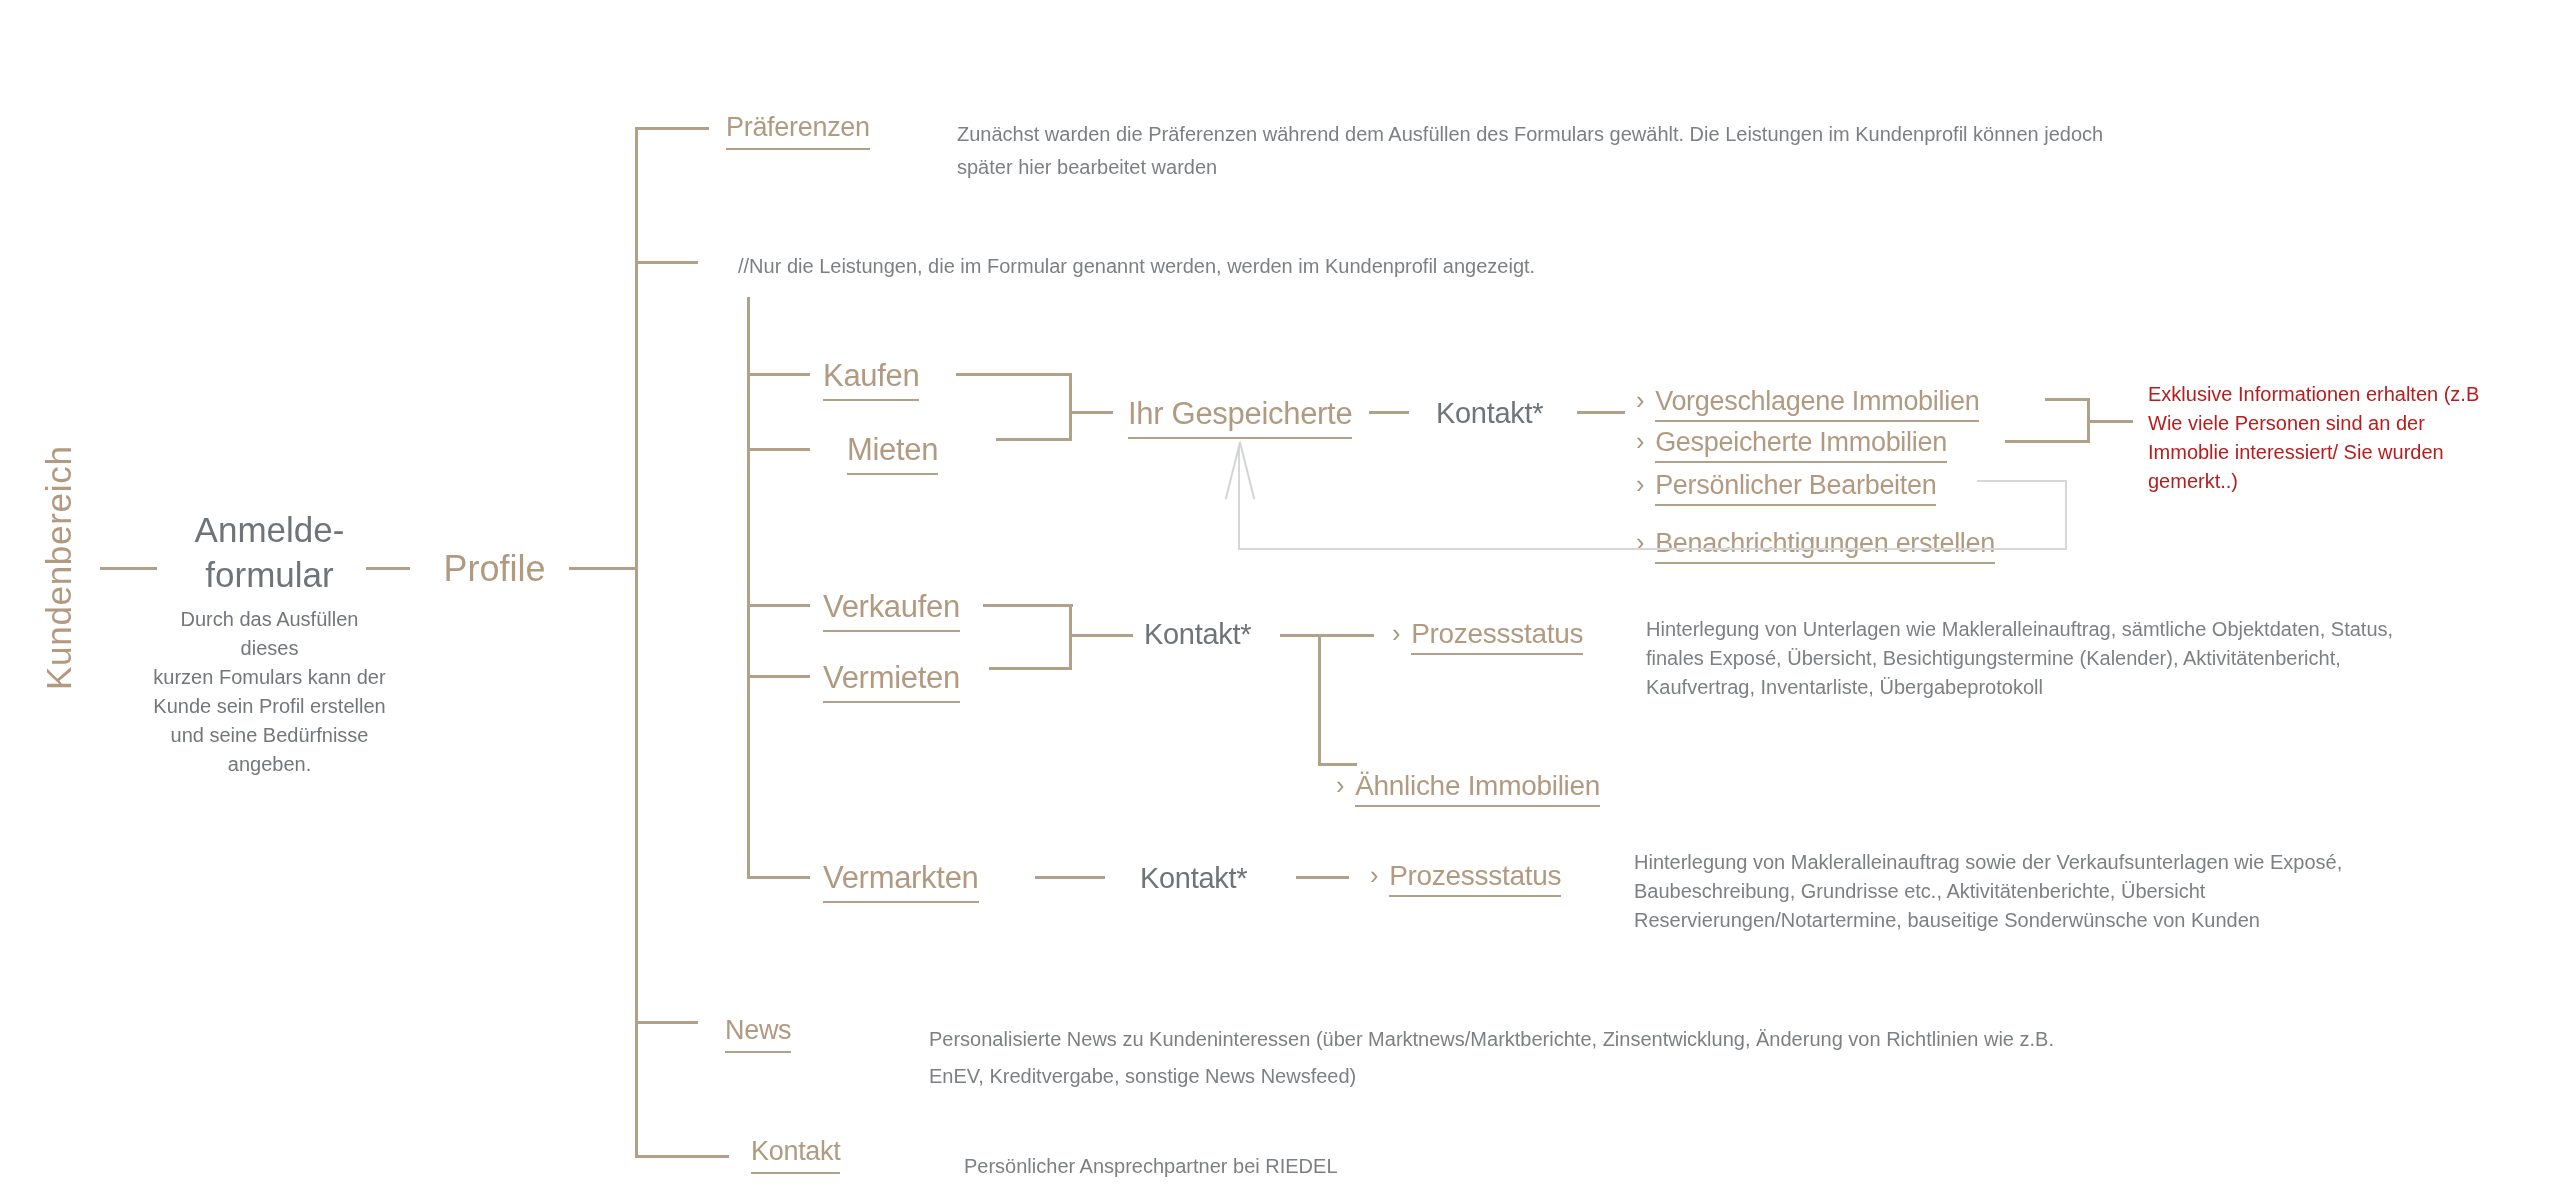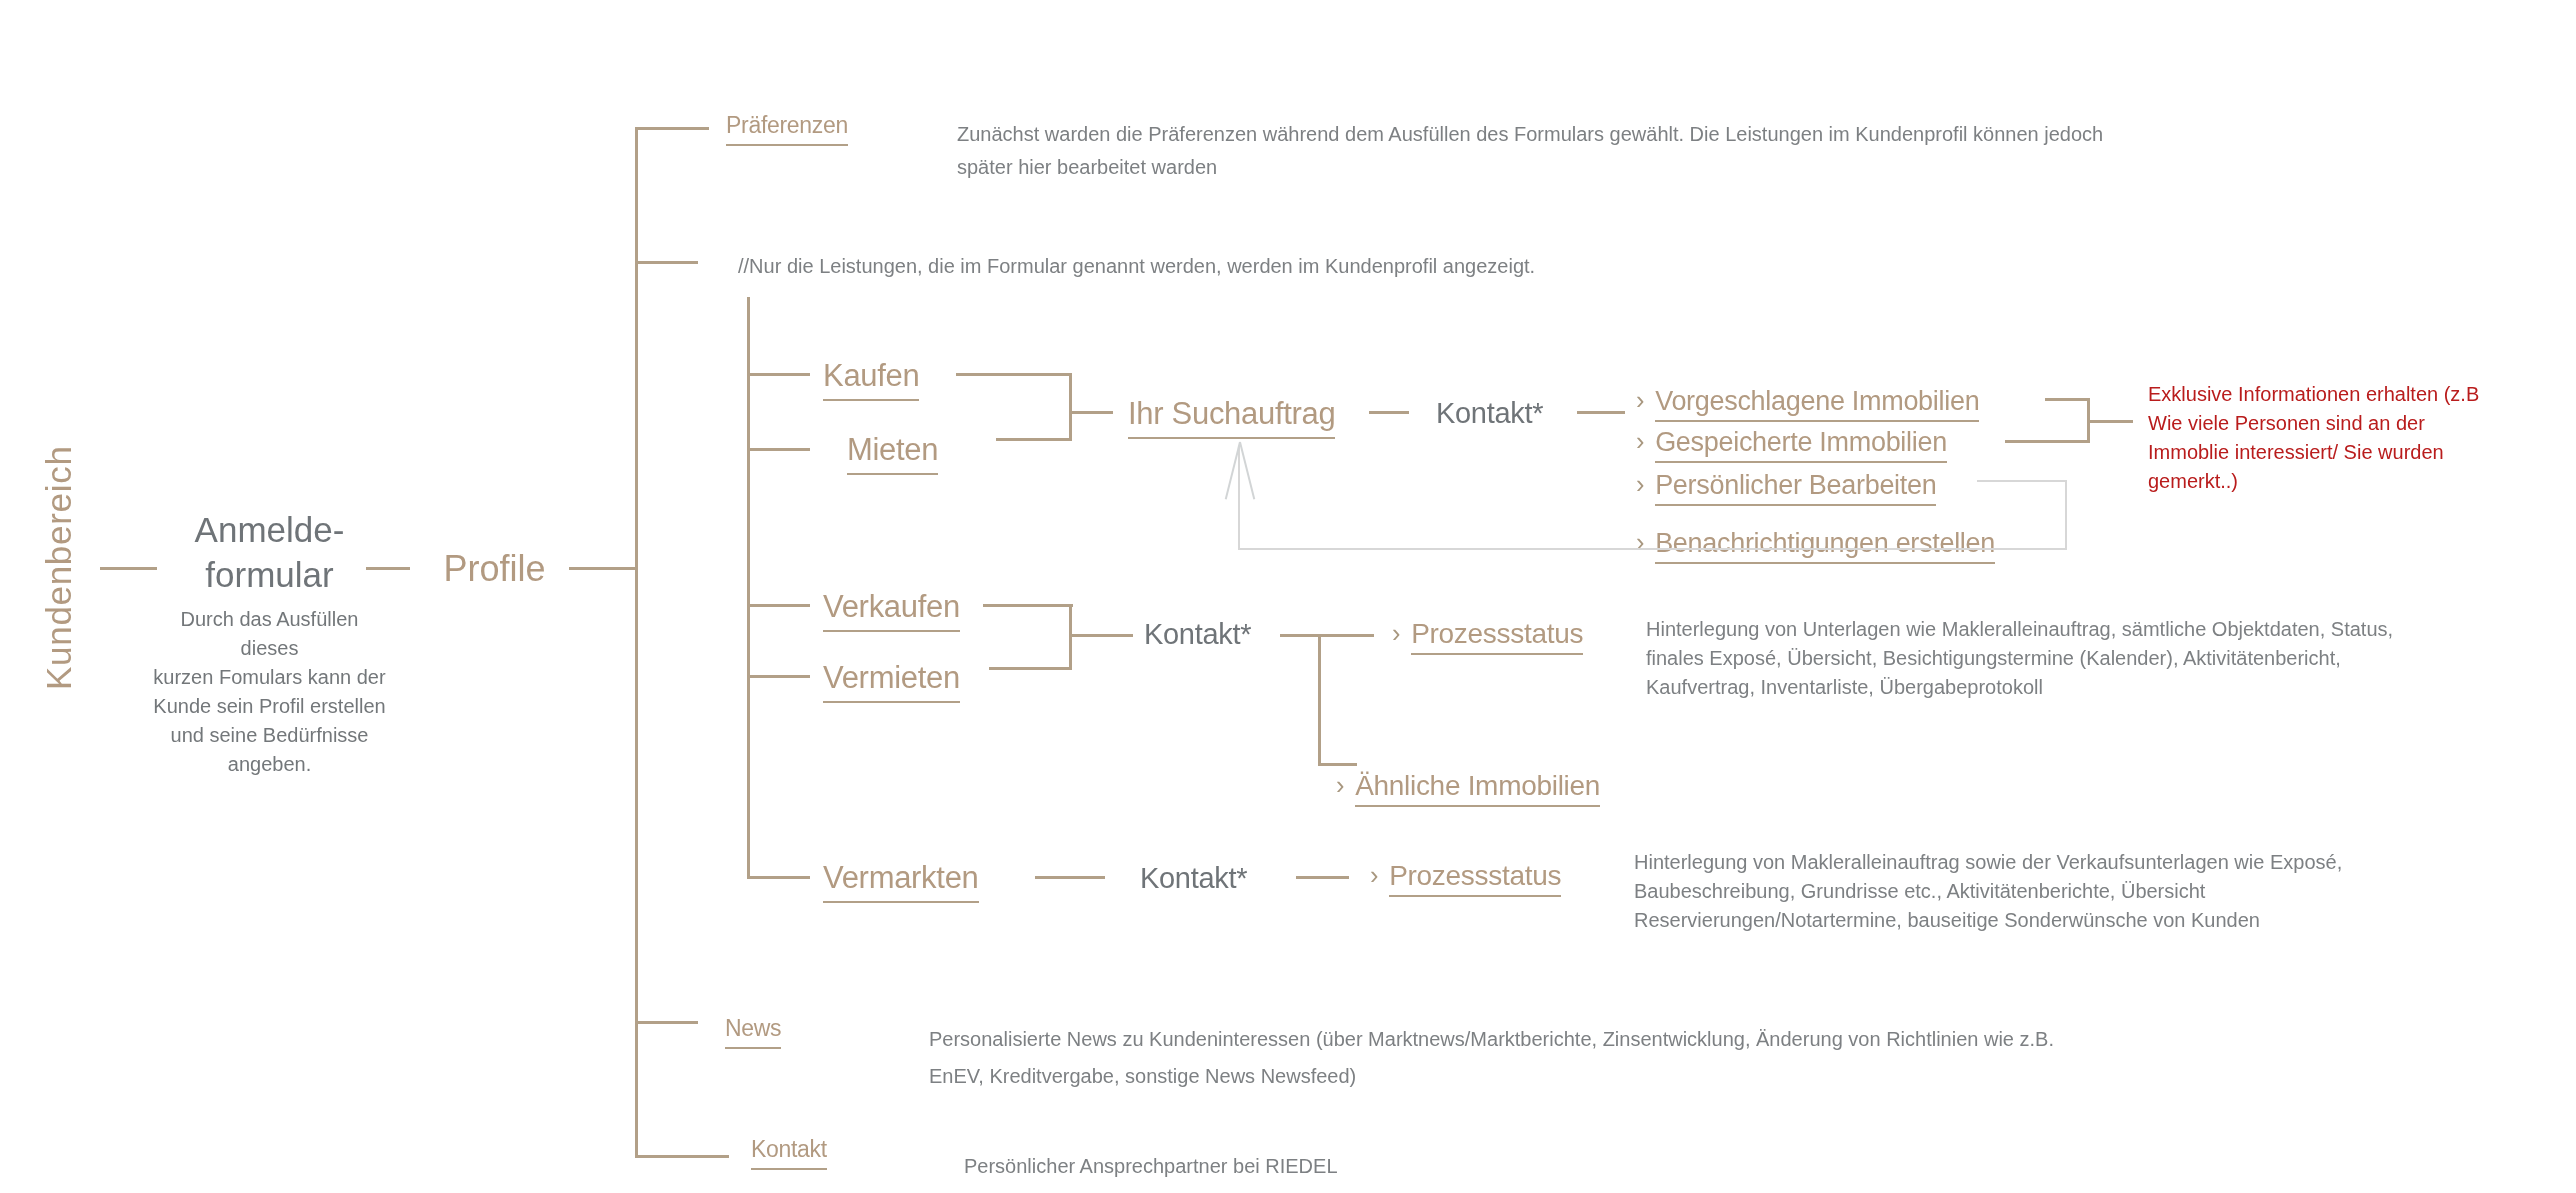--- a/index.html
+++ b/index.html
@@ -35,21 +35,21 @@
   .profile{
     position:absolute;left:431px;top:548px;width:127px;
     font-size:36px;font-weight:300;color:#b29a81;text-align:center;
   }
 
   .node{
     position:absolute;font-weight:300;color:#b29a81;
     border-bottom:2.7px solid #b2a088;padding-bottom:5.3px;letter-spacing:-0.3px;
     white-space:nowrap;
   }
-  .lvl1{font-size:23px;}
+  .lvl1{font-size:27px;}
   .lvl2{font-size:31px;}
   .gray-node{
     position:absolute;font-size:29px;font-weight:300;color:#6f7478;
     letter-spacing:-0.3px;white-space:nowrap;
   }
   .link-row{position:absolute;white-space:nowrap;}
   .chev{font-size:25.4px;color:#a8977f;font-weight:300;margin-right:10.7px;vertical-align:1.3px;}
   .link-row .lnk{
     font-size:27px;font-weight:300;color:#b29a81;
     border-bottom:2px solid #b2a088;padding-bottom:4px;letter-spacing:-0.3px;
@@ -99,21 +99,21 @@
   <div class="hline" style="left:747px;top:675px;width:63px;"></div>
   <div class="hline" style="left:747px;top:876px;width:63px;"></div>
 
   <div class="node lvl2" style="left:823px;top:358px;">Kaufen</div>
   <div class="node lvl2" style="left:823px;top:432px;margin-left:24px;">Mieten</div>
   <div class="hline" style="left:956px;top:373px;width:116px;"></div>
   <div class="vline" style="left:1069px;top:373px;height:68px;"></div>
   <div class="hline" style="left:996px;top:438px;width:74px;"></div>
   <div class="hline" style="left:1072px;top:411px;width:41px;"></div>
 
-  <div class="node lvl2" style="left:1128px;top:396px;">Ihr Suchauftrag</div>
+  <div class="node lvl2" style="left:1128px;top:396px;">Ihr Gespeicherte</div>
   <div class="hline" style="left:1369px;top:411px;width:40px;"></div>
   <div class="gray-node" style="left:1436px;top:397px;">Kontakt*</div>
   <div class="hline" style="left:1577px;top:411px;width:48px;"></div>
 
   <div class="link-row" style="left:1636px;top:386px;">
     <span class="chev">›</span><span class="lnk">Vorgeschlagene Immobilien</span>
   </div>
   <div class="link-row" style="left:1636px;top:427px;">
     <span class="chev">›</span><span class="lnk">Gespeicherte Immobilien</span>
   </div>

